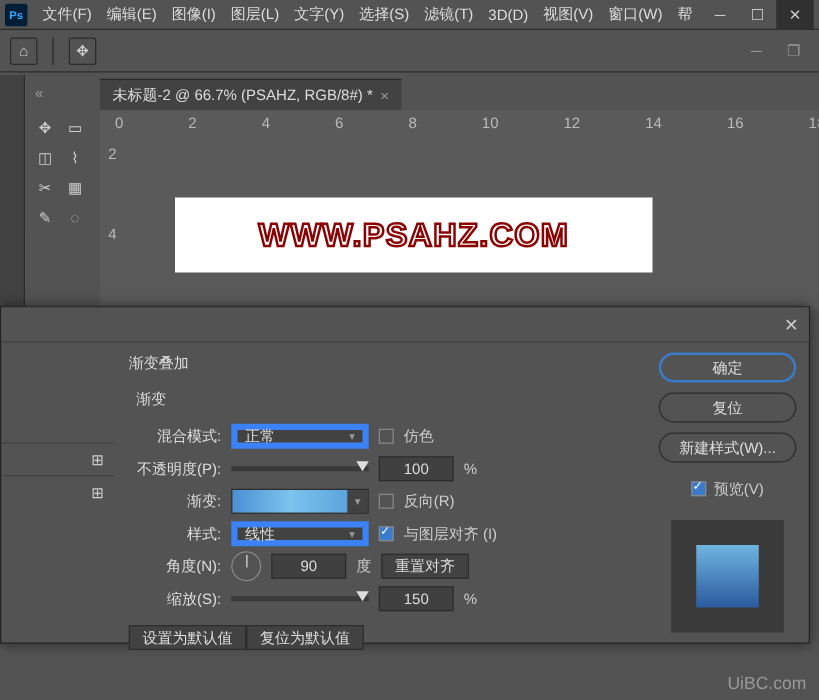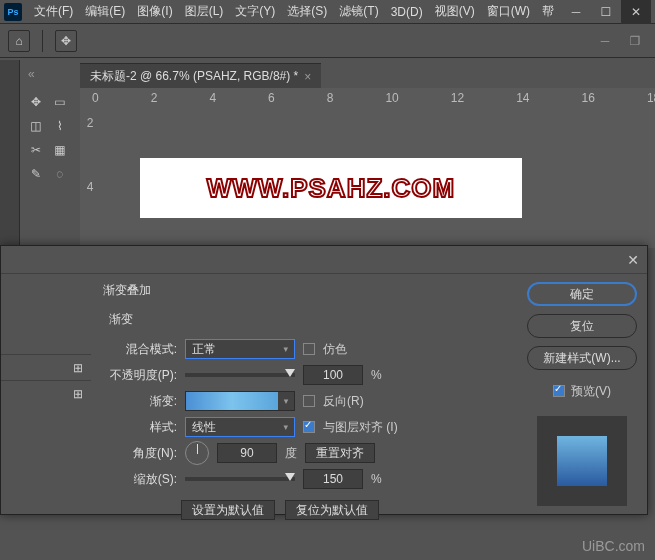--- a/index.html
+++ b/index.html
@@ -32,35 +32,35 @@
 .dialog .titlebar .x{color:#ccc;font-size:14px}
 .dialog .body{display:flex;height:calc(100% - 28px)}
 .dialog .left{width:90px}
 .dialog .left .addrow{height:26px;display:flex;align-items:center;justify-content:flex-end;padding-right:8px;color:#ccc;border-top:1px solid #404040}
 .dialog .left .sp{height:80px}
 .dialog .mid{flex:1;padding:8px 12px}
 .dialog .mid .gtitle{color:#ddd;margin-bottom:12px}
 .dialog .mid .gsub{color:#ddd;margin-left:6px;margin-bottom:8px}
 .row{display:flex;align-items:center;height:26px;gap:8px}
 .row .lbl{width:74px;text-align:right;color:#ddd}
-.sel{width:110px;height:20px;background:#424242;border:1px solid #3b82f6;color:#ddd;padding:0 6px;display:flex;align-items:center;justify-content:space-between}
+.sel{width:110px;height:20px;background:#424242;border:5px solid #3b82f6;color:#ddd;padding:0 6px;display:flex;align-items:center;justify-content:space-between}
 .sel .dd{font-size:9px;color:#999}
 .slider{width:110px;height:4px;background:#3a3a3a;position:relative}
 .slider .thumb{position:absolute;top:-4px;width:0;height:0;border-left:5px solid transparent;border-right:5px solid transparent;border-top:8px solid #ddd}
 .numbox{width:60px;height:20px;background:#404040;border:1px solid #2c2c2c;color:#ddd;text-align:center;line-height:18px}
 .cb{width:12px;height:12px;border:1px solid #888;display:inline-block;position:relative}
 .cb.checked{background:#3b7bcc}
 .cb.checked:after{content:"✓";position:absolute;left:0;top:-3px;color:#fff;font-size:10px}
 .gradbox{width:110px;height:20px;border:1px solid #2c2c2c;display:flex;align-items:center}
 .gradbox .g{flex:1;height:100%;background:linear-gradient(90deg,#4a8fd4,#7cc3ed,#5aa5dc)}
 .gradbox .dd{width:16px;height:100%;background:#424242;display:flex;align-items:center;justify-content:center;font-size:9px;color:#999}
 .angle{width:24px;height:24px;border:1px solid #888;border-radius:50%;position:relative}
 .angle:after{content:"";position:absolute;left:50%;top:2px;width:1px;height:10px;background:#ddd}
 .btn{height:20px;padding:0 10px;background:#424242;border:1px solid #2c2c2c;color:#ddd;display:flex;align-items:center}
-.footer{display:flex;gap:10px;margin-top:8px;margin-left:78px}
+.footer{display:flex;margin-top:8px;}
 .dialog .right{width:130px;padding:8px;display:flex;flex-direction:column;gap:8px;align-items:center}
 .rbtn{width:110px;height:24px;border:1px solid #2c2c2c;border-radius:12px;background:#535353;display:flex;align-items:center;justify-content:center;color:#ddd}
 .rbtn.primary{border:2px solid #3b7bcc}
 .preview{width:90px;height:90px;background:#3a3a3a;display:flex;align-items:center;justify-content:center;margin-top:4px}
 .preview .sw{width:50px;height:50px;background:linear-gradient(180deg,#6fb5e0,#2a5a9f)}
 .watermark{position:absolute;right:10px;bottom:6px;color:#999;font-size:14px}
 </style>
 </head>
 <body>
 

